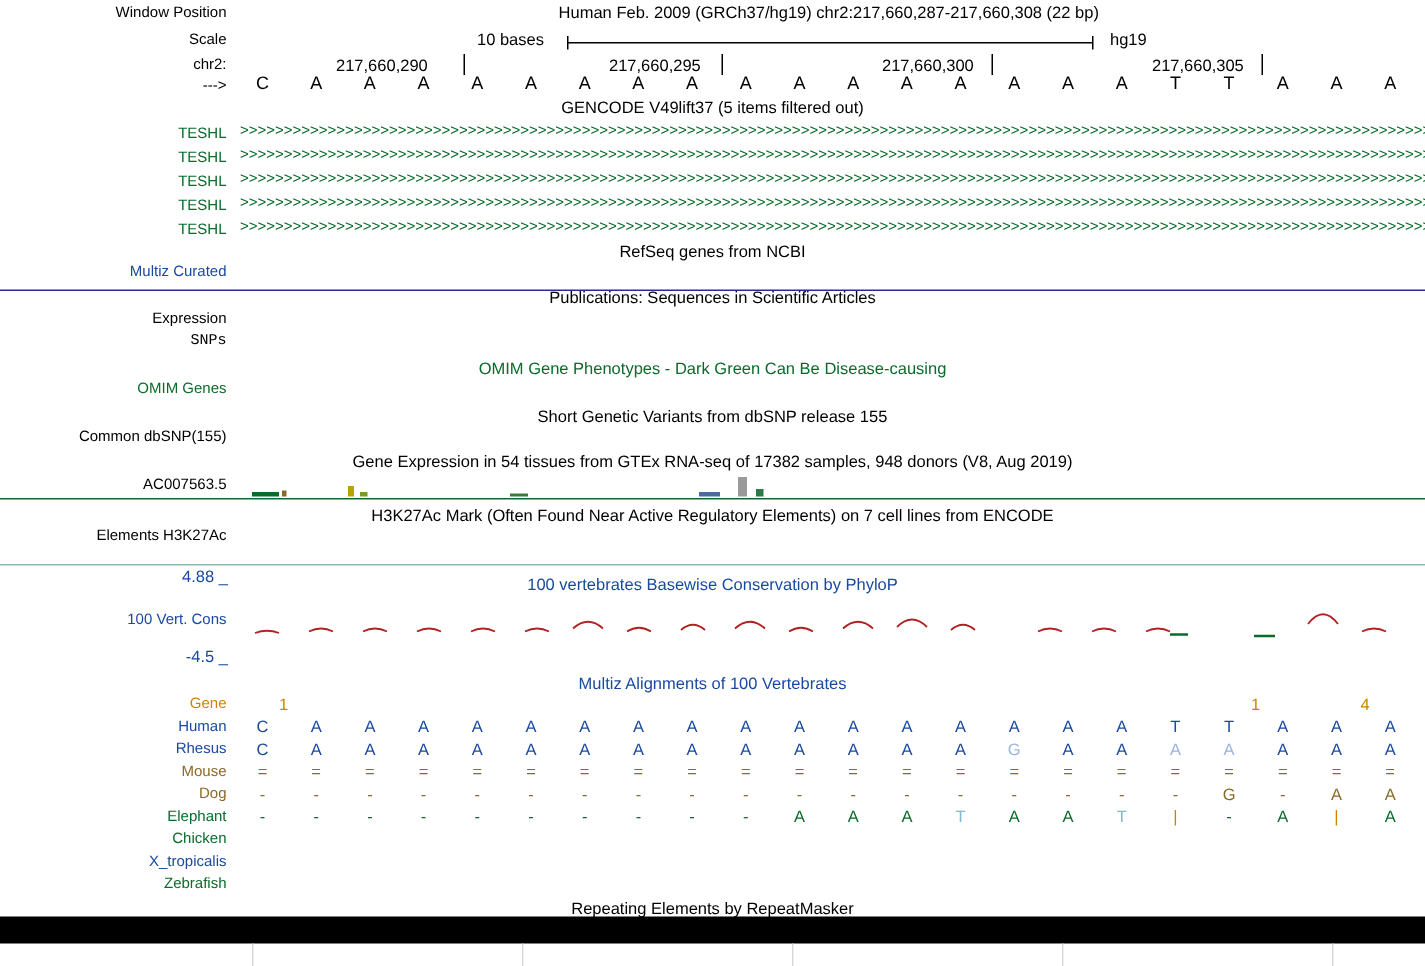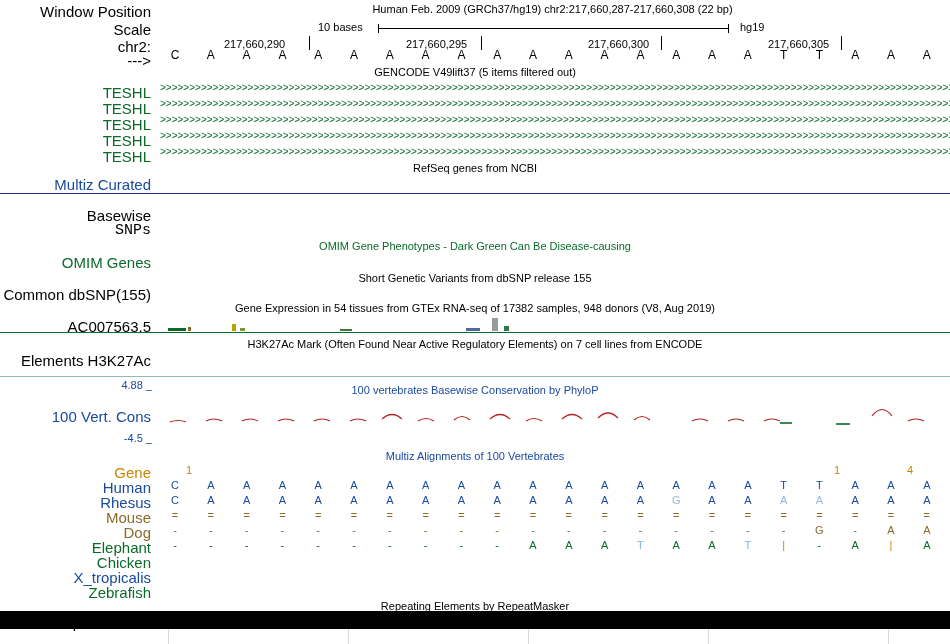--- a/index.html
+++ b/index.html
@@ -8,21 +8,21 @@
     background:#ffffff;
     font-family:"Liberation Sans", sans-serif;
     font-size:11px;
     color:#000000;
     position:relative;
     overflow:hidden;
   }
   .browser{position:relative;width:950px;height:644px;}
   .track-label{
     position:absolute;width:155px;text-align:right;padding-right:4px;
-    box-sizing:border-box;white-space:nowrap;font-size:15px;
+    box-sizing:border-box;white-space:nowrap;font-size:10px;
   }
 
   .center-title{
     position:absolute;left:155px;width:795px;text-align:center;
     font-size:11px;white-space:nowrap;
   }
   .full-title{
     position:absolute;left:0;width:950px;text-align:center;
     font-size:11px;white-space:nowrap;
   }
@@ -131,21 +131,22 @@
       <div class="arrowrow" style="top: 98px;">&gt;&gt;&gt;&gt;&gt;&gt;&gt;&gt;&gt;&gt;&gt;&gt;&gt;&gt;&gt;&gt;&gt;&gt;&gt;&gt;&gt;&gt;&gt;&gt;&gt;&gt;&gt;&gt;&gt;&gt;&gt;&gt;&gt;&gt;&gt;&gt;&gt;&gt;&gt;&gt;&gt;&gt;&gt;&gt;&gt;&gt;&gt;&gt;&gt;&gt;&gt;&gt;&gt;&gt;&gt;&gt;&gt;&gt;&gt;&gt;&gt;&gt;&gt;&gt;&gt;&gt;&gt;&gt;&gt;&gt;&gt;&gt;&gt;&gt;&gt;&gt;&gt;&gt;&gt;&gt;&gt;&gt;&gt;&gt;&gt;&gt;&gt;&gt;&gt;&gt;&gt;&gt;&gt;&gt;&gt;&gt;&gt;&gt;&gt;&gt;&gt;&gt;&gt;&gt;&gt;&gt;&gt;&gt;&gt;&gt;&gt;&gt;&gt;&gt;&gt;&gt;&gt;&gt;&gt;&gt;&gt;&gt;&gt;&gt;&gt;&gt;&gt;&gt;&gt;&gt;&gt;&gt;&gt;&gt;&gt;&gt;&gt;&gt;&gt;&gt;&gt;&gt;&gt;&gt;&gt;&gt;&gt;&gt;&gt;&gt;&gt;&gt;&gt;&gt;&gt;&gt;&gt;&gt;&gt;&gt;&gt;&gt;&gt;&gt;&gt;&gt;&gt;&gt;&gt;&gt;&gt;&gt;&gt;&gt;&gt;&gt;&gt;&gt;&gt;&gt;&gt;&gt;&gt;&gt;&gt;&gt;&gt;&gt;&gt;&gt;&gt;&gt;&gt;&gt;&gt;&gt;&gt;&gt;&gt;&gt;&gt;&gt;&gt;&gt;&gt;&gt;&gt;&gt;&gt;&gt;&gt;&gt;&gt;&gt;&gt;&gt;&gt;&gt;&gt;&gt;&gt;&gt;&gt;&gt;&gt;&gt;&gt;&gt;&gt;&gt;&gt;&gt;&gt;&gt;&gt;&gt;&gt;&gt;&gt;&gt;&gt;&gt;&gt;&gt;&gt;&gt;&gt;&gt;&gt;&gt;&gt;&gt;&gt;&gt;&gt;&gt;&gt;&gt;&gt;</div>
       <div class="arrowrow" style="top: 114px;">&gt;&gt;&gt;&gt;&gt;&gt;&gt;&gt;&gt;&gt;&gt;&gt;&gt;&gt;&gt;&gt;&gt;&gt;&gt;&gt;&gt;&gt;&gt;&gt;&gt;&gt;&gt;&gt;&gt;&gt;&gt;&gt;&gt;&gt;&gt;&gt;&gt;&gt;&gt;&gt;&gt;&gt;&gt;&gt;&gt;&gt;&gt;&gt;&gt;&gt;&gt;&gt;&gt;&gt;&gt;&gt;&gt;&gt;&gt;&gt;&gt;&gt;&gt;&gt;&gt;&gt;&gt;&gt;&gt;&gt;&gt;&gt;&gt;&gt;&gt;&gt;&gt;&gt;&gt;&gt;&gt;&gt;&gt;&gt;&gt;&gt;&gt;&gt;&gt;&gt;&gt;&gt;&gt;&gt;&gt;&gt;&gt;&gt;&gt;&gt;&gt;&gt;&gt;&gt;&gt;&gt;&gt;&gt;&gt;&gt;&gt;&gt;&gt;&gt;&gt;&gt;&gt;&gt;&gt;&gt;&gt;&gt;&gt;&gt;&gt;&gt;&gt;&gt;&gt;&gt;&gt;&gt;&gt;&gt;&gt;&gt;&gt;&gt;&gt;&gt;&gt;&gt;&gt;&gt;&gt;&gt;&gt;&gt;&gt;&gt;&gt;&gt;&gt;&gt;&gt;&gt;&gt;&gt;&gt;&gt;&gt;&gt;&gt;&gt;&gt;&gt;&gt;&gt;&gt;&gt;&gt;&gt;&gt;&gt;&gt;&gt;&gt;&gt;&gt;&gt;&gt;&gt;&gt;&gt;&gt;&gt;&gt;&gt;&gt;&gt;&gt;&gt;&gt;&gt;&gt;&gt;&gt;&gt;&gt;&gt;&gt;&gt;&gt;&gt;&gt;&gt;&gt;&gt;&gt;&gt;&gt;&gt;&gt;&gt;&gt;&gt;&gt;&gt;&gt;&gt;&gt;&gt;&gt;&gt;&gt;&gt;&gt;&gt;&gt;&gt;&gt;&gt;&gt;&gt;&gt;&gt;&gt;&gt;&gt;&gt;&gt;&gt;&gt;&gt;&gt;&gt;&gt;&gt;&gt;&gt;&gt;&gt;&gt;&gt;&gt;&gt;&gt;&gt;&gt;</div>
       <div class="arrowrow" style="top: 130px;">&gt;&gt;&gt;&gt;&gt;&gt;&gt;&gt;&gt;&gt;&gt;&gt;&gt;&gt;&gt;&gt;&gt;&gt;&gt;&gt;&gt;&gt;&gt;&gt;&gt;&gt;&gt;&gt;&gt;&gt;&gt;&gt;&gt;&gt;&gt;&gt;&gt;&gt;&gt;&gt;&gt;&gt;&gt;&gt;&gt;&gt;&gt;&gt;&gt;&gt;&gt;&gt;&gt;&gt;&gt;&gt;&gt;&gt;&gt;&gt;&gt;&gt;&gt;&gt;&gt;&gt;&gt;&gt;&gt;&gt;&gt;&gt;&gt;&gt;&gt;&gt;&gt;&gt;&gt;&gt;&gt;&gt;&gt;&gt;&gt;&gt;&gt;&gt;&gt;&gt;&gt;&gt;&gt;&gt;&gt;&gt;&gt;&gt;&gt;&gt;&gt;&gt;&gt;&gt;&gt;&gt;&gt;&gt;&gt;&gt;&gt;&gt;&gt;&gt;&gt;&gt;&gt;&gt;&gt;&gt;&gt;&gt;&gt;&gt;&gt;&gt;&gt;&gt;&gt;&gt;&gt;&gt;&gt;&gt;&gt;&gt;&gt;&gt;&gt;&gt;&gt;&gt;&gt;&gt;&gt;&gt;&gt;&gt;&gt;&gt;&gt;&gt;&gt;&gt;&gt;&gt;&gt;&gt;&gt;&gt;&gt;&gt;&gt;&gt;&gt;&gt;&gt;&gt;&gt;&gt;&gt;&gt;&gt;&gt;&gt;&gt;&gt;&gt;&gt;&gt;&gt;&gt;&gt;&gt;&gt;&gt;&gt;&gt;&gt;&gt;&gt;&gt;&gt;&gt;&gt;&gt;&gt;&gt;&gt;&gt;&gt;&gt;&gt;&gt;&gt;&gt;&gt;&gt;&gt;&gt;&gt;&gt;&gt;&gt;&gt;&gt;&gt;&gt;&gt;&gt;&gt;&gt;&gt;&gt;&gt;&gt;&gt;&gt;&gt;&gt;&gt;&gt;&gt;&gt;&gt;&gt;&gt;&gt;&gt;&gt;&gt;&gt;&gt;&gt;&gt;&gt;&gt;&gt;&gt;&gt;&gt;&gt;&gt;&gt;&gt;&gt;&gt;&gt;&gt;</div>
       <div class="arrowrow" style="top: 146px;">&gt;&gt;&gt;&gt;&gt;&gt;&gt;&gt;&gt;&gt;&gt;&gt;&gt;&gt;&gt;&gt;&gt;&gt;&gt;&gt;&gt;&gt;&gt;&gt;&gt;&gt;&gt;&gt;&gt;&gt;&gt;&gt;&gt;&gt;&gt;&gt;&gt;&gt;&gt;&gt;&gt;&gt;&gt;&gt;&gt;&gt;&gt;&gt;&gt;&gt;&gt;&gt;&gt;&gt;&gt;&gt;&gt;&gt;&gt;&gt;&gt;&gt;&gt;&gt;&gt;&gt;&gt;&gt;&gt;&gt;&gt;&gt;&gt;&gt;&gt;&gt;&gt;&gt;&gt;&gt;&gt;&gt;&gt;&gt;&gt;&gt;&gt;&gt;&gt;&gt;&gt;&gt;&gt;&gt;&gt;&gt;&gt;&gt;&gt;&gt;&gt;&gt;&gt;&gt;&gt;&gt;&gt;&gt;&gt;&gt;&gt;&gt;&gt;&gt;&gt;&gt;&gt;&gt;&gt;&gt;&gt;&gt;&gt;&gt;&gt;&gt;&gt;&gt;&gt;&gt;&gt;&gt;&gt;&gt;&gt;&gt;&gt;&gt;&gt;&gt;&gt;&gt;&gt;&gt;&gt;&gt;&gt;&gt;&gt;&gt;&gt;&gt;&gt;&gt;&gt;&gt;&gt;&gt;&gt;&gt;&gt;&gt;&gt;&gt;&gt;&gt;&gt;&gt;&gt;&gt;&gt;&gt;&gt;&gt;&gt;&gt;&gt;&gt;&gt;&gt;&gt;&gt;&gt;&gt;&gt;&gt;&gt;&gt;&gt;&gt;&gt;&gt;&gt;&gt;&gt;&gt;&gt;&gt;&gt;&gt;&gt;&gt;&gt;&gt;&gt;&gt;&gt;&gt;&gt;&gt;&gt;&gt;&gt;&gt;&gt;&gt;&gt;&gt;&gt;&gt;&gt;&gt;&gt;&gt;&gt;&gt;&gt;&gt;&gt;&gt;&gt;&gt;&gt;&gt;&gt;&gt;&gt;&gt;&gt;&gt;&gt;&gt;&gt;&gt;&gt;&gt;&gt;&gt;&gt;&gt;&gt;&gt;&gt;&gt;&gt;&gt;&gt;&gt;&gt;</div>
     </div>
 
   <div class="full-title" style="top:162px;">RefSeq genes from NCBI</div>
   <div class="track-label" style="top:176px;color:#1a4aa0;">Multiz Curated</div>
   <div class="hline" style="left:0;top:193px;width:950px;background:#2b2b8f;"></div>
 
-  <div class="track-label" style="top:207px;">Basewise</div>
+  <div class="full-title" style="top:193px;">Publications: Sequences in Scientific Articles</div>
+  <div class="track-label" style="top:207px;">Expression</div>
   <div class="track-label" style="top:222px;font-family:Liberation Mono, monospace;">SNPs</div>
 
   <div class="full-title" style="top:240px;color:#0a6b2a;">OMIM Gene Phenotypes - Dark Green Can Be Disease-causing</div>
   <div class="track-label" style="top:254px;color:#0a6b2a;">OMIM Genes</div>
 
   <div class="full-title" style="top:272px;">Short Genetic Variants from dbSNP release 155</div>
   <div class="track-label" style="top:286px;">Common dbSNP(155)</div>
 
   <div class="full-title" style="top:302px;">Gene Expression in 54 tissues from GTEx RNA-seq of 17382 samples, 948 donors (V8, Aug 2019)</div>
   <div class="track-label" style="top:318px;">AC007563.5</div>

